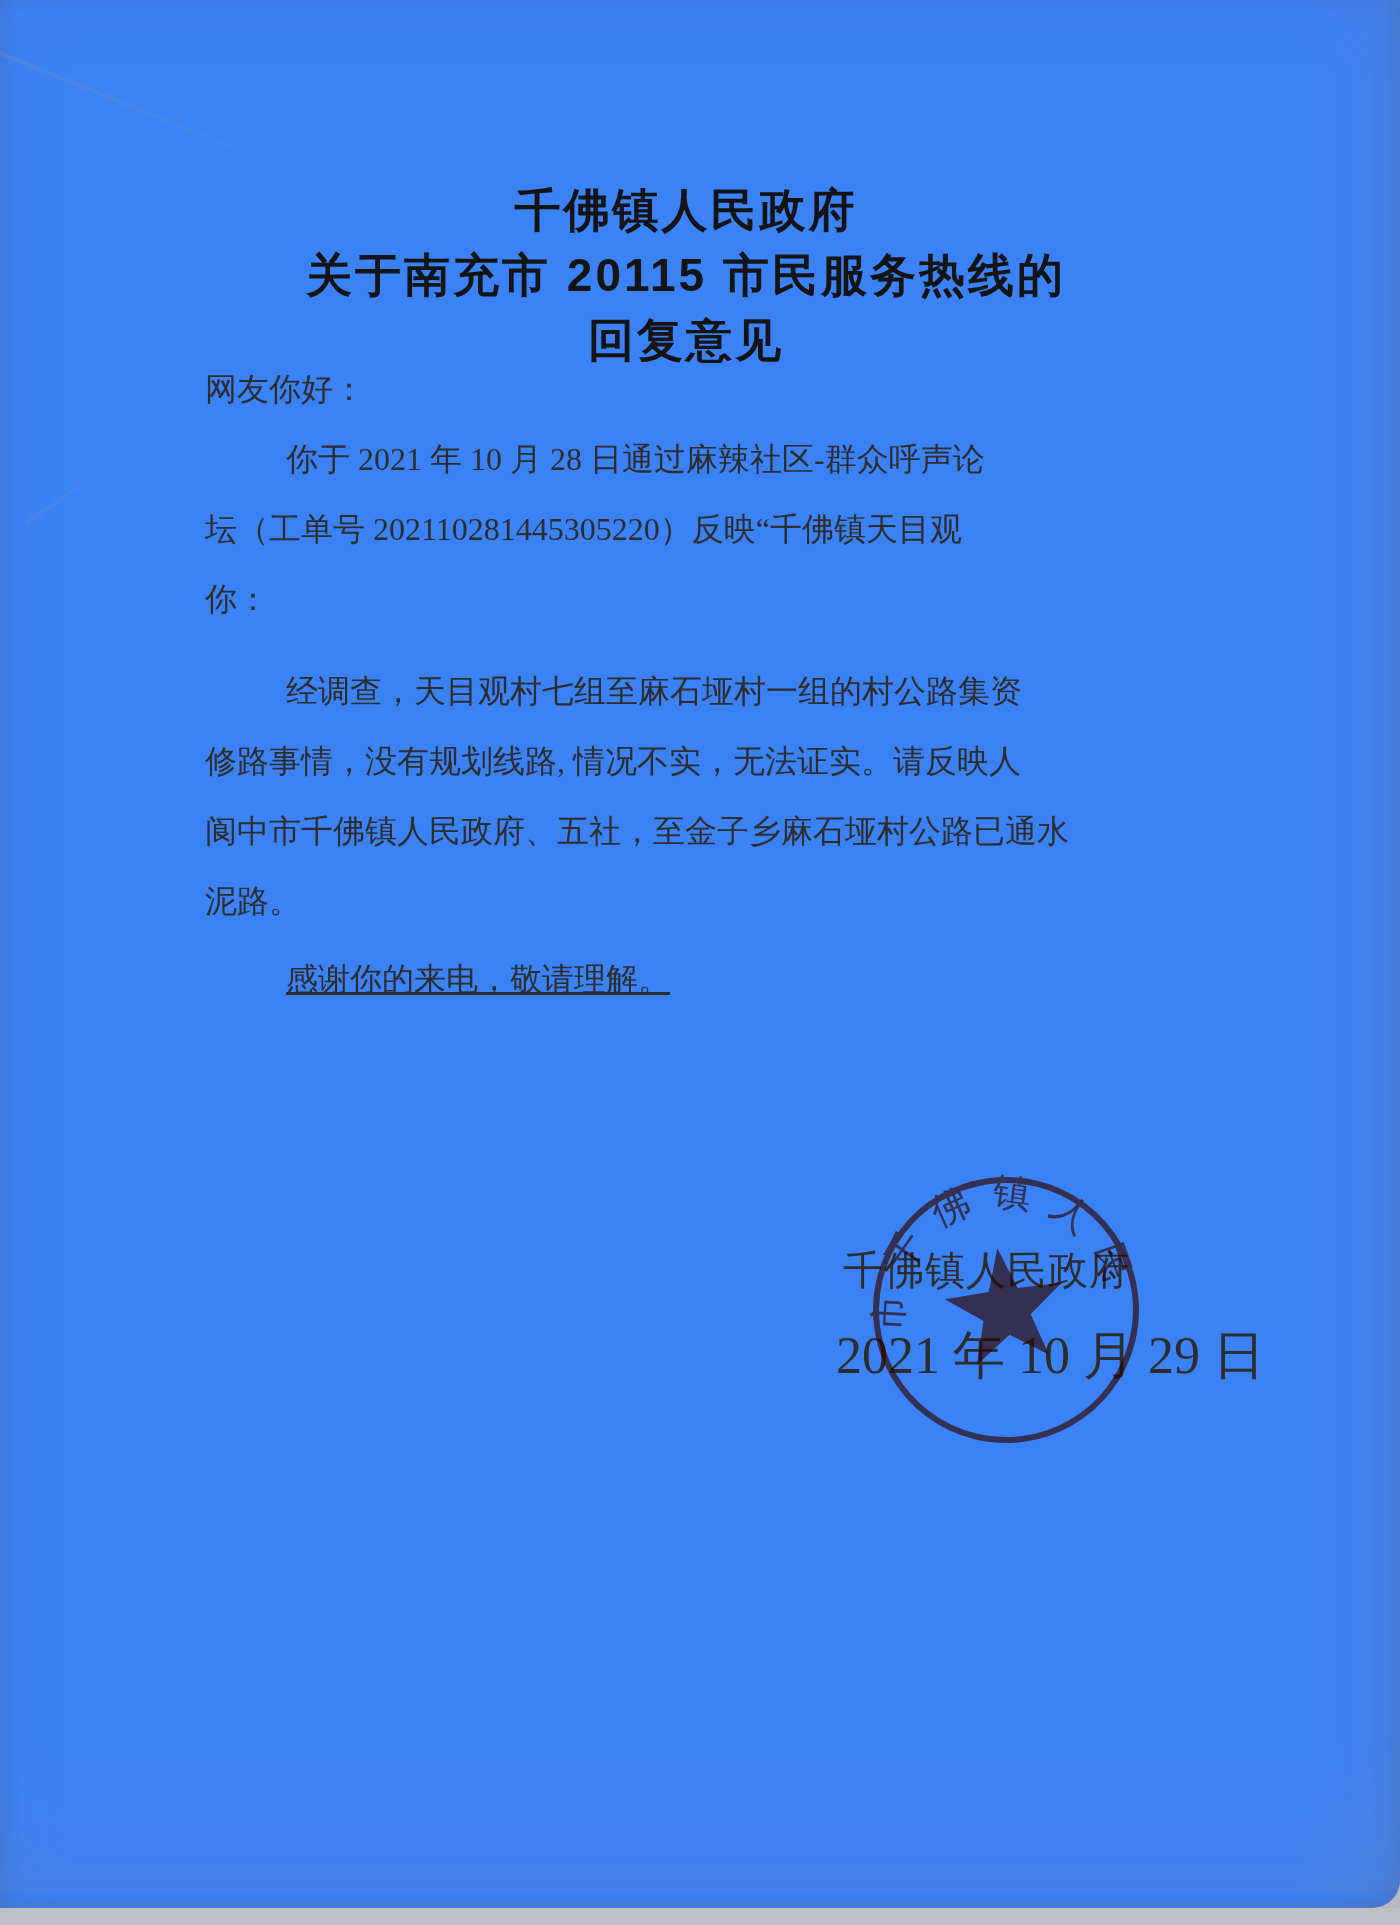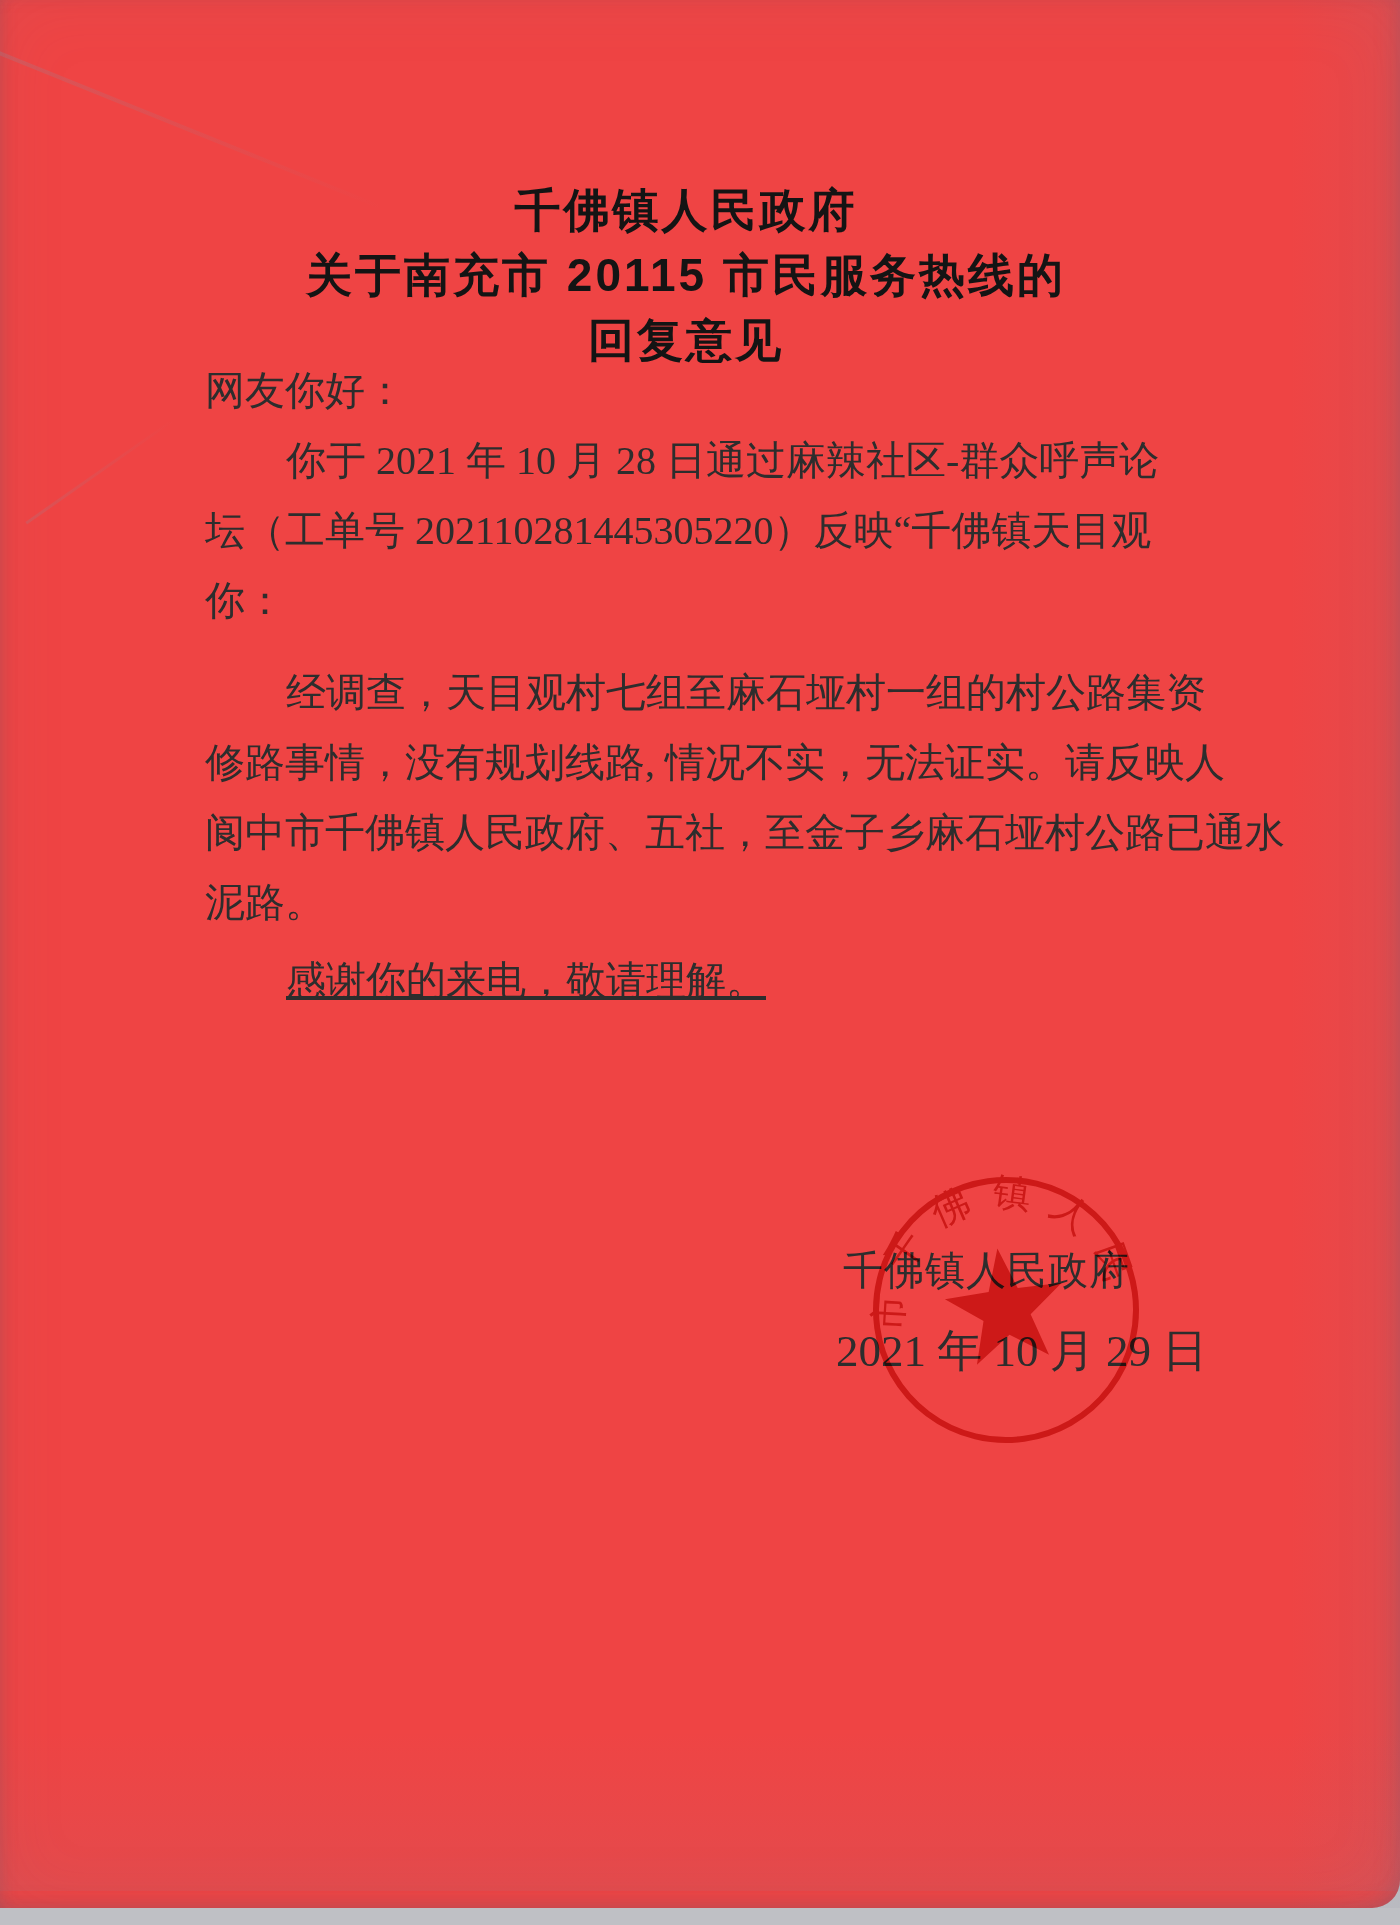--- a/index.html
+++ b/index.html
@@ -4,21 +4,21 @@
 <style>
   html,body{margin:0;padding:0;}
   body{
     width:1400px;height:1925px;
     background:#bfc0c5;
     font-family:"Liberation Serif","DejaVu Serif",serif;
     position:relative;overflow:hidden;
   }
   .paper{
     position:absolute;left:0;top:0;width:1400px;height:1908px;
-    background:#ef4444;
+    background:#3b82f6;
     box-shadow:
       inset 0 0 70px rgba(120,120,140,0.10),
       inset -14px 0 26px -14px rgba(90,90,110,0.28),
       inset 10px 0 18px -10px rgba(90,90,110,0.22),
       inset 0 -12px 20px -10px rgba(90,90,110,0.25);
     border-bottom-right-radius:28px;
   }
   
   .crease{position:absolute;pointer-events:none;}
   .crease-topleft{
@@ -43,37 +43,37 @@
   .doc-title{
     position:absolute;left:205px;top:178px;width:962px;
     text-align:center;
     font-family:"Liberation Sans","DejaVu Sans",sans-serif;
     font-weight:700;color:#141414;
     font-size:46px;line-height:65px;letter-spacing:3px;
     white-space:nowrap;
   }
   .body-text{
     position:absolute;left:205px;top:355px;width:962px;
-    font-size:40px;color:#2d2d2d;
+    font-size:32px;color:#2d2d2d;
   }
   .line{
     height:70px;display:flex;align-items:center;
     white-space:nowrap;
   }
   .indent{padding-left:81px;}
   .gap-lg{margin-top:22px;}
   .gap-sm{margin-top:8px;text-decoration:underline;}
 
   .signature{
     position:absolute;left:843px;top:1243px;
     font-size:40px;color:#2d2d2d;white-space:nowrap;letter-spacing:1px;
   }
   .doc-date{
     position:absolute;left:836px;top:1321px;
-    font-size:45px;color:#2d2d2d;white-space:nowrap;
+    font-size:52px;color:#2d2d2d;white-space:nowrap;
   }
 
   .stamp{
     position:absolute;left:868px;top:1172px;width:276px;height:276px;
     mix-blend-mode:multiply;opacity:0.88;
     transform:rotate(-8deg);
   }
   .stamp circle{stroke:var(--stamp-color,#d6473f);}
   .stamp .arc{
     fill:var(--stamp-color,#d6473f);

